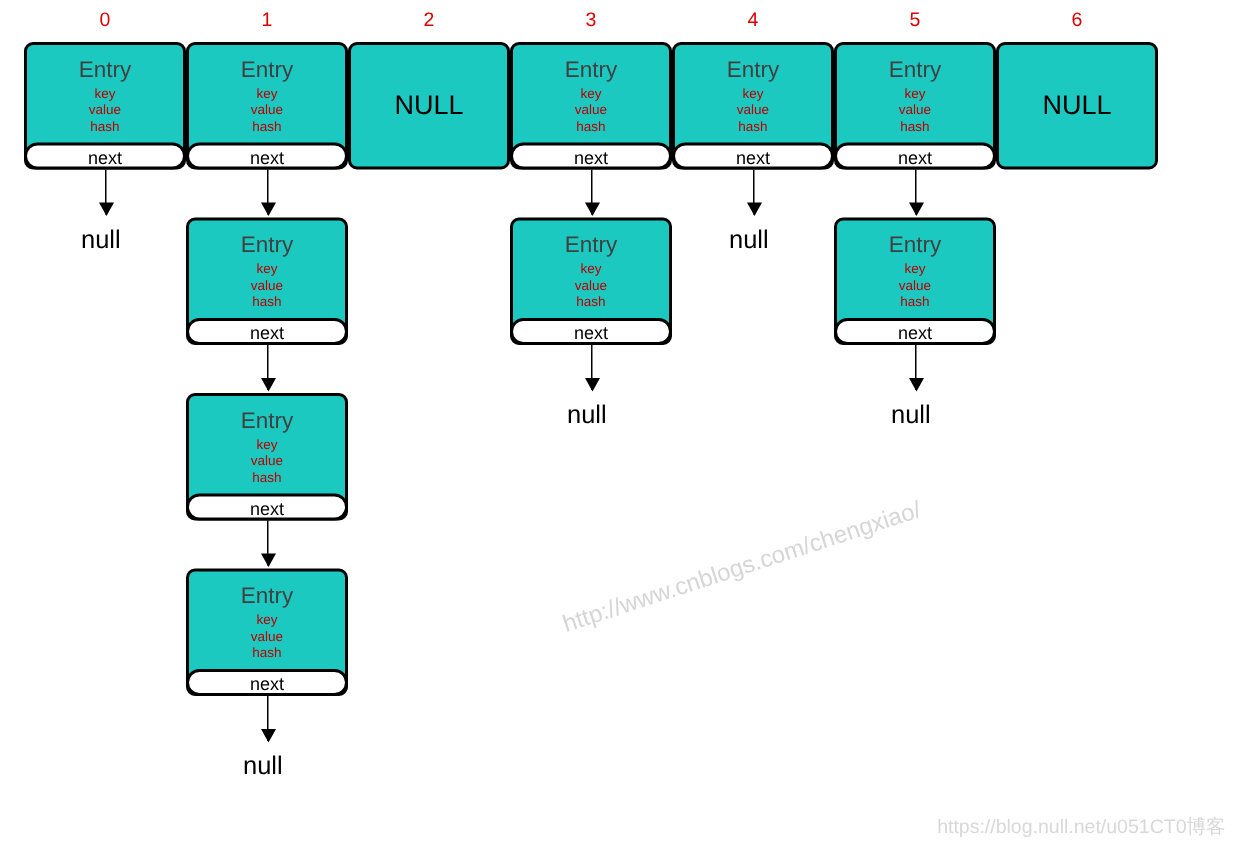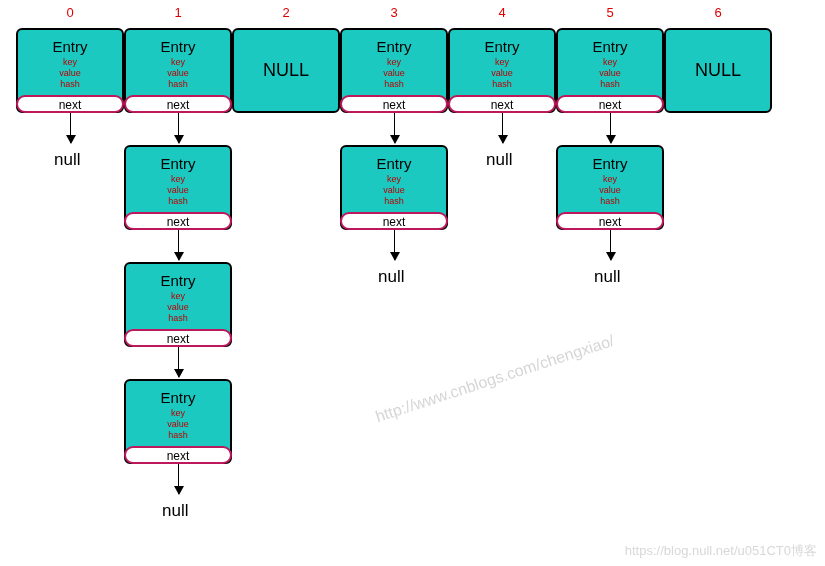--- a/index.html
+++ b/index.html
@@ -1,22 +1,22 @@
 <!DOCTYPE html>
 <html><head>
 <meta charset="utf-8">
 <style>
   html,body{margin:0;padding:0;background:#fff;font-family:Helvetica,Arial,sans-serif;width:825px;height:566px;position:relative;overflow:hidden}
   .root{position:relative;width:825px;height:566px}
   .idx{position:absolute;top:5px;color:#d00;font-size:13px;text-align:center;width:24px}
   .cell{position:absolute;top:28px;width:108px;height:85px;background:#1cc9c0;border:2px solid #000;border-radius:6px;box-sizing:border-box}
   .cell.null{display:flex;align-items:center;justify-content:center;color:#000;font-size:18px}
-  .entry{color:#000000;font-size:15px;text-align:center;margin-top:8px}
+  .entry{color:#404040;font-size:15px;text-align:center;margin-top:8px}
   .fields{color:#b00;font-size:9px;line-height:11px;text-align:center;margin-top:2px}
-  .next{position:absolute;bottom:-2px;left:-2px;right:-2px;height:18px;background:#fff;border:2px solid #be185d;border-radius:10px;font-size:12px;text-align:center;line-height:16px;box-sizing:border-box}
+  .next{position:absolute;bottom:-2px;left:-2px;right:-2px;height:18px;background:#fff;border:2px solid #000000;border-radius:10px;font-size:12px;text-align:center;line-height:16px;box-sizing:border-box}
   .node{position:absolute;width:108px;height:85px;background:#1cc9c0;border:2px solid #000;border-radius:6px;box-sizing:border-box}
   .arrow{position:absolute;width:1px;background:#000}
   .arrow:after{content:"";position:absolute;bottom:-1px;left:-4px;border-left:5px solid transparent;border-right:5px solid transparent;border-top:9px solid #000}
   .nul{position:absolute;font-size:17px;color:#000;text-align:center}
   .wm{position:absolute;color:#d6d6d6;font-size:16px;transform:rotate(-18deg);pointer-events:none}
   .wm2{position:absolute;right:8px;bottom:6px;color:#d8d8d8;font-size:13px}
 </style>
 </head>
 <body>
 <div class="root">

